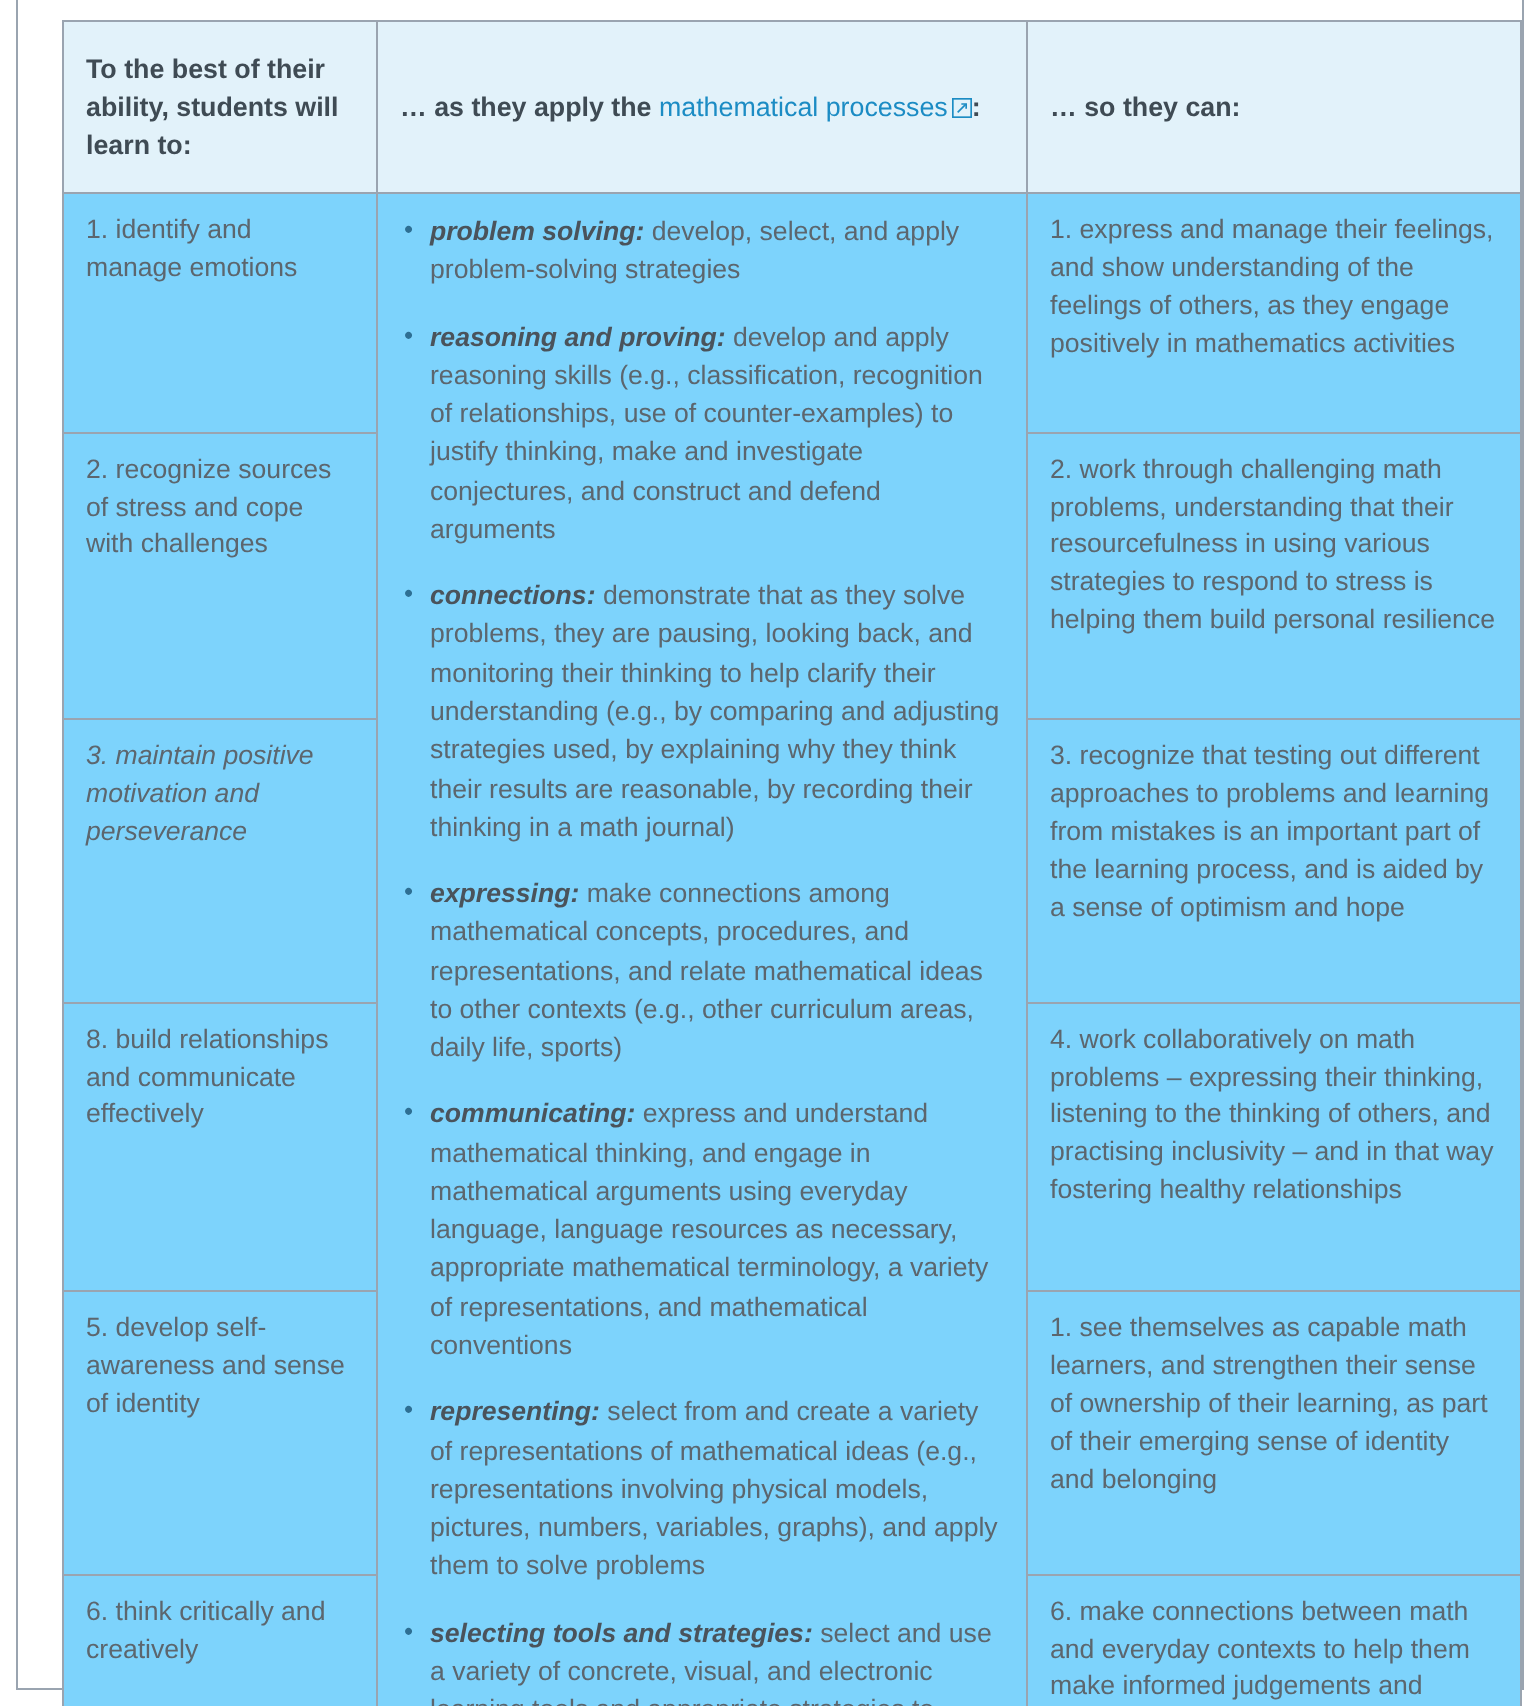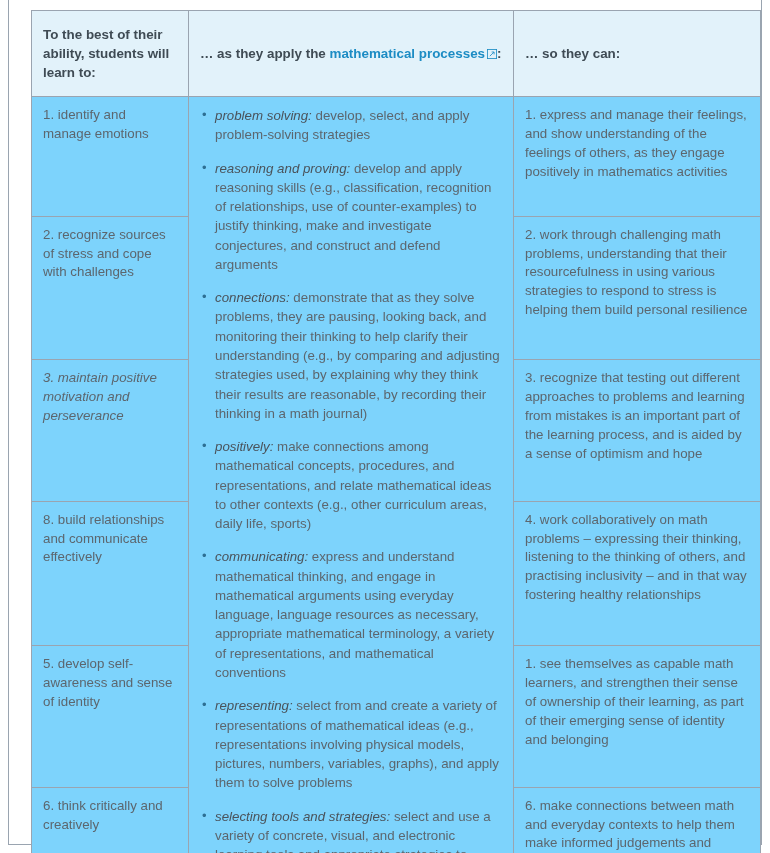--- a/index.html
+++ b/index.html
@@ -63,21 +63,21 @@
     vertical-align: middle;
     text-align: left;
   }
 
   col.c-left   { width: 157px; }
   col.c-mid    { width: 325px; }
   col.c-right  { width: 247px; }
 
   .hdr-link {
     color: #1c8cc4;
-    font-weight: bold;
+    font-weight: normal;
     text-decoration: none;
     cursor: pointer;
   }
 
   .ext-icon {
     display: inline-block;
     width: 10px;
     height: 10px;
     margin-left: 2px;
     position: relative;
@@ -103,21 +103,21 @@
   ul.proc-list li:last-child { margin-bottom: 2px; }
   ul.proc-list li .bul {
     position: absolute;
     left: 2px;
     top: 0px;
     color: #2e6f93;
     font-size: 13px;
     line-height: 1.45;
   }
   .proc-term {
-    font-weight: normal;
+    font-weight: bold;
     font-style: italic;
     color: #4a535b;
   }
 
   .cell-left   { height: auto; }
 
   tr.r1 td.cell-left  { height: 110px; }
   tr.r2 td.cell-left  { height: 132px; }
   tr.r3 td.cell-left  { height: 130px; font-style: italic; }
   tr.r4 td.cell-left  { height: 133px; }
@@ -163,21 +163,21 @@
               <li>
                 <span class="bul">•</span><span class="proc-term">problem solving:</span><span> develop, select, and apply problem-solving strategies</span>
               </li>
               <li>
                 <span class="bul">•</span><span class="proc-term">reasoning and proving:</span><span> develop and apply reasoning skills (e.g., classification, recognition of relationships, use of counter-examples) to justify thinking, make and investigate conjectures, and construct and defend arguments</span>
               </li>
               <li>
                 <span class="bul">•</span><span class="proc-term">connections:</span><span> demonstrate that as they solve problems, they are pausing, looking back, and monitoring their thinking to help clarify their understanding (e.g., by comparing and adjusting strategies used, by explaining why they think their results are reasonable, by recording their thinking in a math journal)</span>
               </li>
               <li>
-                <span class="bul">•</span><span class="proc-term">positively:</span><span> make connections among mathematical concepts, procedures, and representations, and relate mathematical ideas to other contexts (e.g., other curriculum areas, daily life, sports)</span>
+                <span class="bul">•</span><span class="proc-term">expressing:</span><span> make connections among mathematical concepts, procedures, and representations, and relate mathematical ideas to other contexts (e.g., other curriculum areas, daily life, sports)</span>
               </li>
               <li>
                 <span class="bul">•</span><span class="proc-term">communicating:</span><span> express and understand mathematical thinking, and engage in mathematical arguments using everyday language, language resources as necessary, appropriate mathematical terminology, a variety of representations, and mathematical conventions</span>
               </li>
               <li>
                 <span class="bul">•</span><span class="proc-term">representing:</span><span> select from and create a variety of representations of mathematical ideas (e.g., representations involving physical models, pictures, numbers, variables, graphs), and apply them to solve problems</span>
               </li>
               <li>
                 <span class="bul">•</span><span class="proc-term">selecting tools and strategies:</span><span> select and use a variety of concrete, visual, and electronic learning tools and appropriate strategies to investigate mathematical ideas and to solve problems</span>
               </li>

